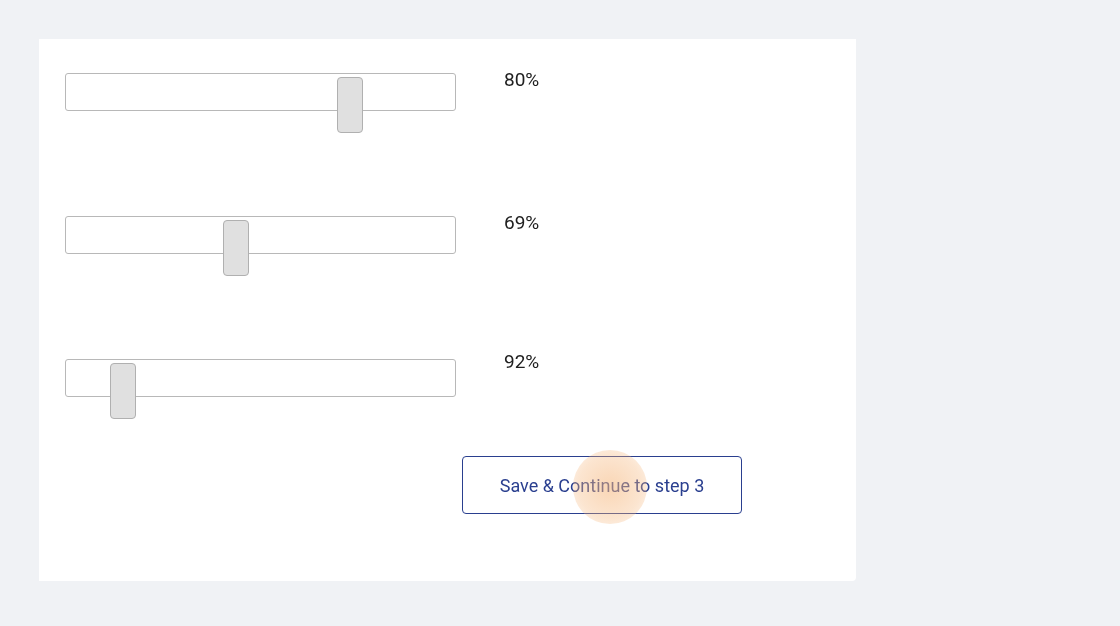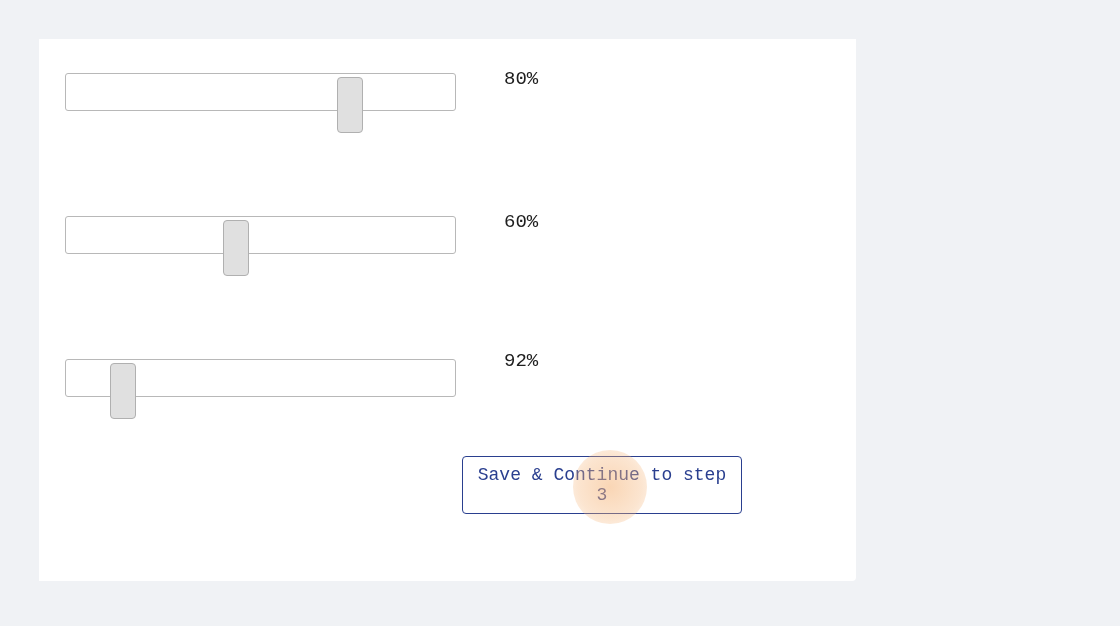--- a/index.html
+++ b/index.html
@@ -1,19 +1,18 @@
 <!DOCTYPE html>
 <html><head>
   <meta charset="utf-8">
   <style>
     * {
       margin: 13px;
       padding: 0;
       box-sizing: border-box;
-      font-family: Liberation Mono, monospace;
     }
     
     body {
       font-family: -apple-system, BlinkMacSystemFont, "Segoe UI", Roboto, Helvetica, Arial, sans-serif;
       background-color: #f0f2f5;
       width: 1120px;
       height: 626px;
       overflow: hidden;
       position: relative;
     }
@@ -147,21 +146,21 @@
       <div class="slider-thumb"></div>
     </div>
   </div>
   <div class="slider-value slider-value-1">80%</div>
 
   <div class="slider-row slider-row-2">
     <div class="slider-track">
       <div class="slider-thumb"></div>
     </div>
   </div>
-  <div class="slider-value slider-value-2">60%</div>
+  <div class="slider-value slider-value-2">69%</div>
 
   <div class="slider-row slider-row-3">
     <div class="slider-track">
       <div class="slider-thumb"></div>
     </div>
   </div>
   <div class="slider-value slider-value-3">92%</div>
 
   <button class="continue-button">
     <span>Save &amp; Continue to step 3</span>

